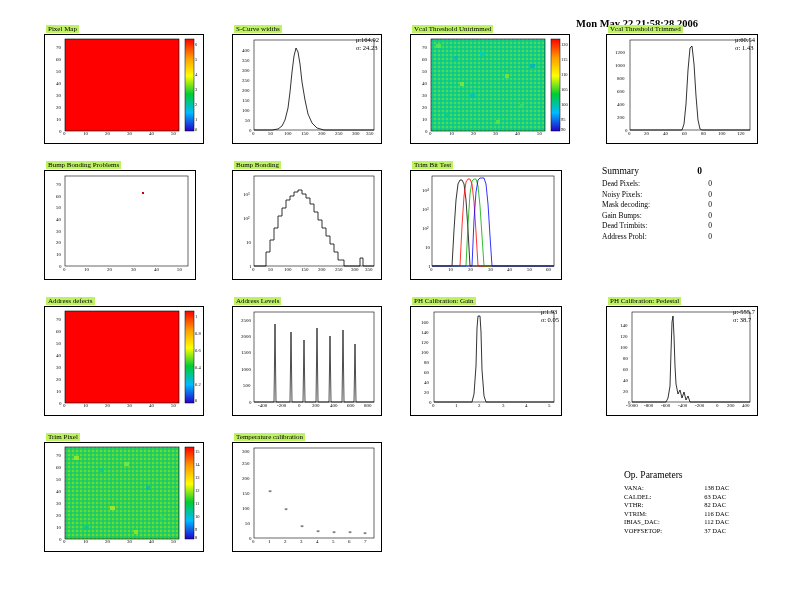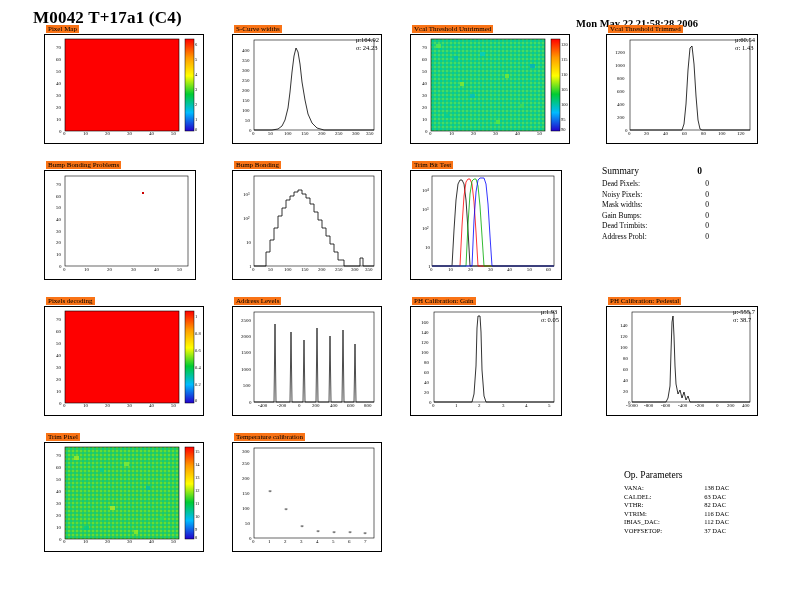--- a/index.html
+++ b/index.html
@@ -19,21 +19,21 @@
     font-family:"Liberation Serif", serif;
     font-weight:bold;font-size:10.5px;
   }
   .panel{position:absolute;}
   .panel .frame{
     position:absolute;left:0;top:0;width:100%;height:100%;
     border:1px solid #000;background:#fff;box-sizing:border-box;
   }
   .panel .ptitle{
     position:absolute;left:2px;top:-9px;
-    font-size:7px;background:#f97316;padding:0 2px;
+    font-size:7px;background:#bef264;padding:0 2px;
     font-family:"Liberation Serif", serif;
     white-space:nowrap;z-index:5;
   }
   .stats{
     position:absolute;right:3px;top:2px;
     font-size:6.5px;line-height:8px;text-align:left;z-index:6;
     font-family:"Liberation Serif", serif;
   }
   
   .summary{
@@ -51,21 +51,20 @@
   .opparams table{border-collapse:collapse;font-size:6.5px;}
   .opparams td{padding:0 0 1.5px 0;}
   .opparams td.val{padding-left:42px;}
   svg{display:block;}
 </style>
 </head>
 <body>
 
 <div class="page">
 
-  <div class="title">M0042 T+17a1 (C4)</div>
   <div class="datestamp">Mon May 22 21:58:28 2006</div>
 
   <div class="panel" style="left:44px;top:34px;width:160px;height:110px;">
     <div class="frame"></div>
     <div class="ptitle">Pixel Map</div>
     <svg width="160" height="110" style="position:absolute;left:0;top:0;">
       <rect x="21" y="5" width="114" height="92" fill="#fe0000"></rect>
       <g stroke="#000" stroke-width="0.6" fill="none">
         <rect x="21" y="5" width="114" height="92"></rect>
       </g>
@@ -332,42 +331,42 @@
       <tbody>
           <tr>
         <td>Dead Pixels:</td>
         <td class="val">0</td>
       </tr>
       <tr>
         <td>Noisy Pixels:</td>
         <td class="val">0</td>
       </tr>
       <tr>
-        <td>Mask widths:</td>
+        <td>Mask decoding:</td>
         <td class="val">0</td>
       </tr>
       <tr>
         <td>Gain Bumps:</td>
         <td class="val">0</td>
       </tr>
       <tr>
         <td>Dead Trimbits:</td>
         <td class="val">0</td>
       </tr>
       <tr>
         <td>Address Probl:</td>
         <td class="val">0</td>
       </tr>
     </tbody>
       </table>
   </div>
 
   <div class="panel" style="left:44px;top:306px;width:160px;height:110px;">
     <div class="frame"></div>
-    <div class="ptitle">Pixels decoding</div>
+    <div class="ptitle">Address defects</div>
     <svg width="160" height="110" style="position:absolute;left:0;top:0;">
       <rect x="21" y="5" width="114" height="92" fill="#fe0000"></rect>
       <g stroke="#000" stroke-width="0.6" fill="none">
           <rect x="21" y="5" width="114" height="92"></rect>
         </g>
       <g font-size="5" font-family="Liberation Serif, serif" fill="#000">
         <text x="19" y="101">0</text>
           <text x="39" y="101">10</text>
           <text x="61" y="101">20</text>
         <text x="83" y="101">30</text>

